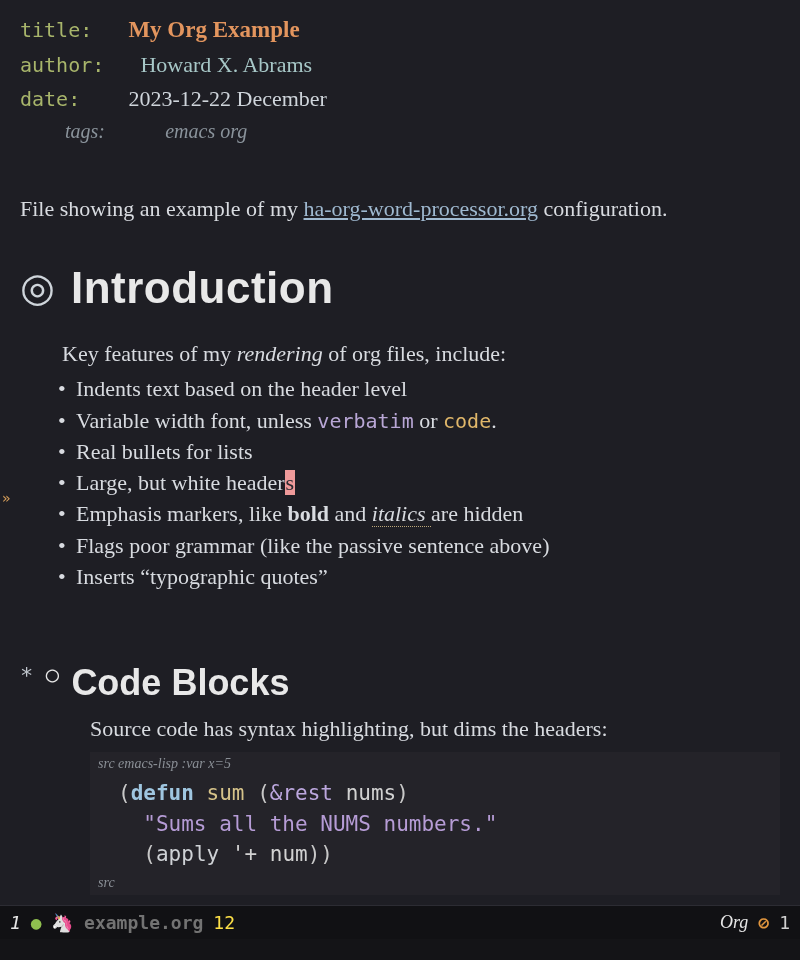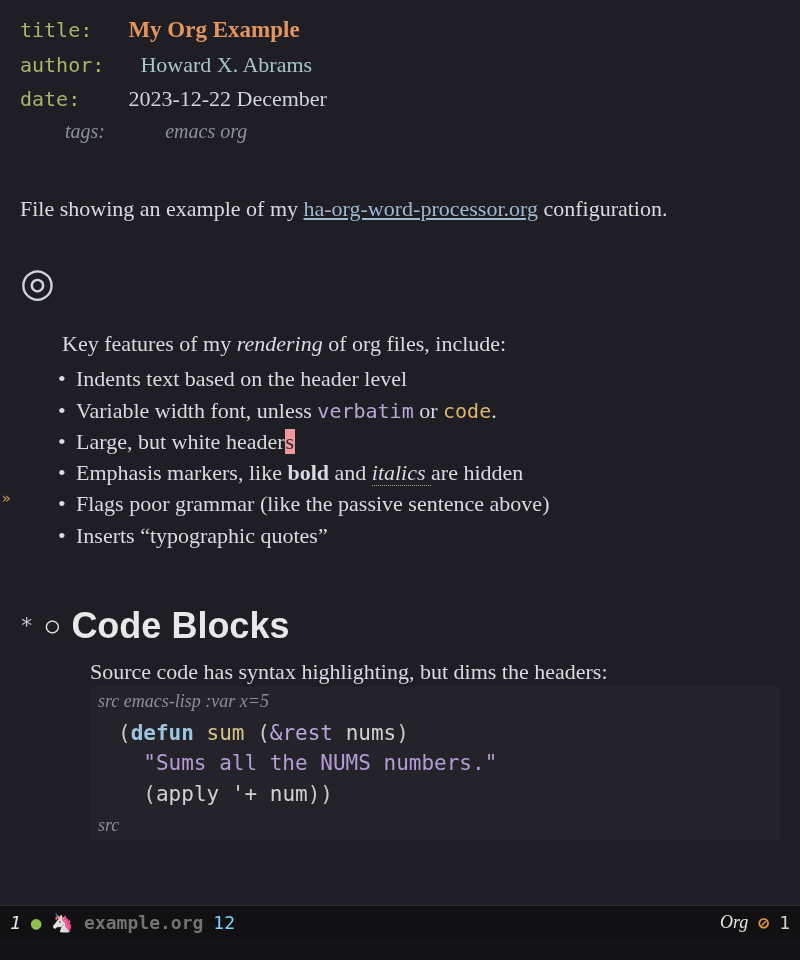--- a/index.html
+++ b/index.html
@@ -105,35 +105,36 @@
       align-items: center;
       gap: 10px;
     }
     .h2-asterisk { color: #bfc5cc; font-size: 22px; font-family: monospace; }
     .h2-bullet  { color: #e8e8e8; font-size: 30px; }
     .h2-text {
       color: #e8e8e8;
       font-weight: 800;
       font-size: 36px;
       font-family: Verdana, Geneva, sans-serif;
+      margin-top: 16px;
     }
     .body-sub {
-      margin: 12px 0 2px 70px;
+      margin: 12px 0 10px 70px;
       font-size: 22px;
       color: #d8dbe0;
     }
     .src-block {
       margin: 2px 0 0 70px;
       background: #242329;
       padding: 2px 8px 2px 8px;
     }
     .src-header, .src-footer {
       font-style: italic;
       color: #8a8f96;
-      font-size: 18px;
+      font-size: 14px;
       font-family: Georgia, serif;
       padding: 2px 0;
     }
     .src-code {
       font-family: 'Menlo', 'Consolas', monospace;
       font-size: 21px;
       line-height: 1.45;
       white-space: pre;
       padding: 4px 8px 4px 20px;
     }
@@ -153,21 +154,21 @@
       font-family: 'Menlo', 'Consolas', monospace;
       font-size: 18px;
       padding: 0 10px;
       gap: 10px;
       border-top: 1px solid #2c2c33;
     }
     .ml-winnr { color: #e6e6e6; font-style: italic; }
     .ml-dot   { color: #8fbf4f; font-size: 18px; }
     .ml-uni   { color: #d27ecf; font-size: 18px; }
     .ml-file  { color: #737373; font-weight: 700; }
-    .ml-pos   { color: #7dd3fc; }
+    .ml-pos   { color: #fde047; }
     .ml-spacer{ flex: 1; }
     .ml-mode  { color: #e6e6e6; font-style: italic; font-family: Liberation Serif, serif; }
     .ml-warn-ico { color: #e0953e; font-weight: 700; }
     .ml-warn-n   { color: #d0d0d0; }
 
     .minibuffer {
       height: 21px;
       background: #141417;
     }
   </style>
@@ -198,31 +199,33 @@
     <span>&nbsp;&nbsp;&nbsp;</span>
     <span class="meta-tags-val">emacs org</span>
   </div>
 
   <p class="para">
     <span>File showing an example of my </span><a class="link">ha-org-word-processor.org</a><span> configuration.</span>
   </p>
 
   <div class="h1-row">
     <span class="h1-bullet">◎</span>
+    <span class="h1-text">Introduction</span>
   </div>
 
   <p class="body-intro">
     <span>Key features of my </span><span class="em">rendering</span><span> of org files, include:</span>
   </p>
 
   <ul class="features">
     <li>Indents text based on the header level</li>
     <li>
       <span>Variable width font, unless </span><span class="verbatim">verbatim</span><span> or </span><span class="code-inline">code</span><span>.</span>
     </li>
+    <li>Real bullets for lists</li>
     <li>
       <span>Large, but white header</span><span class="cursor-block">s</span>
     </li>
     <li>
       <span>Emphasis markers, like </span><span class="bold">bold</span><span> and </span><span class="em dot-under">italics </span><span>are hidden</span>
     </li>
     <li>Flags poor grammar (like the passive sentence above)</li>
     <li>Inserts “typographic quotes”</li>
   </ul>
 

